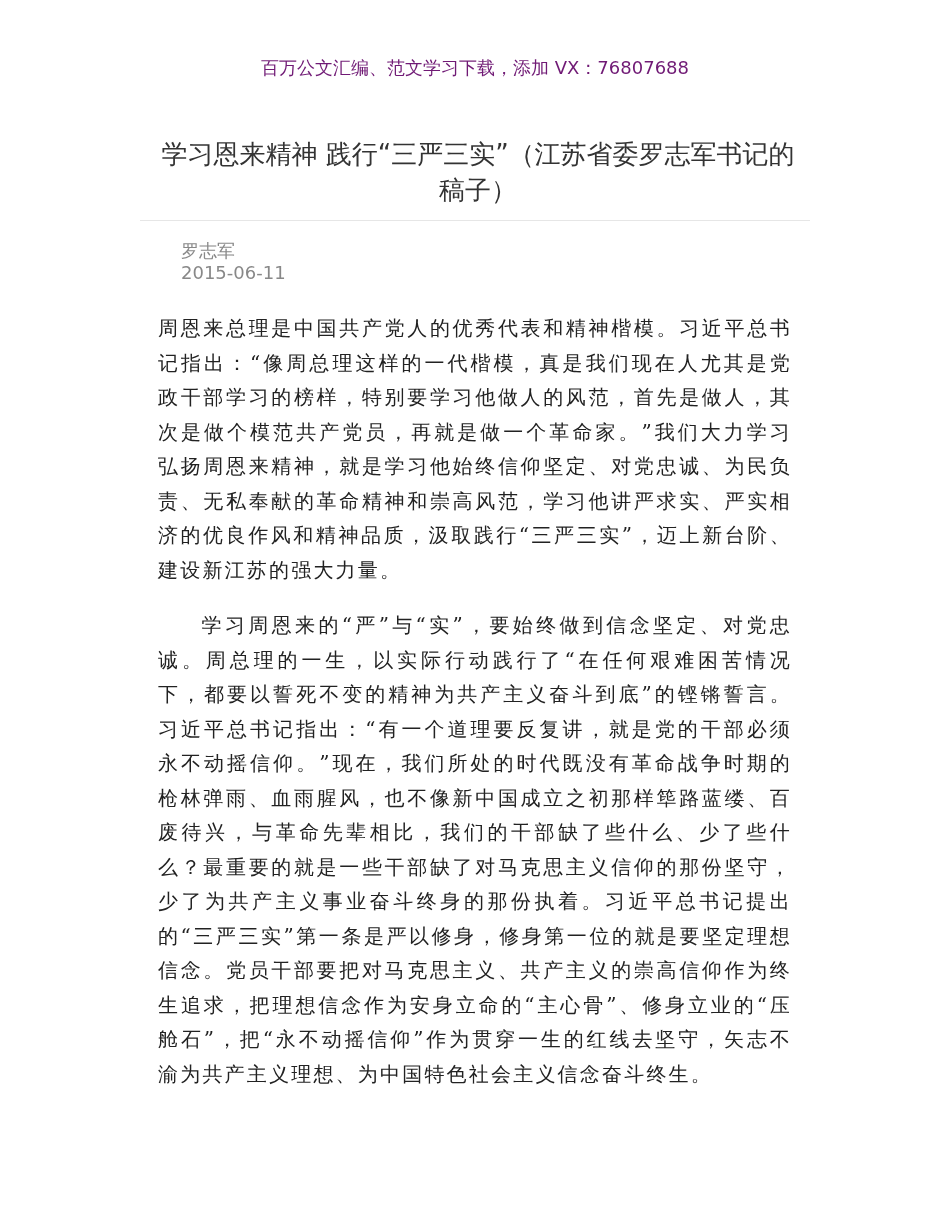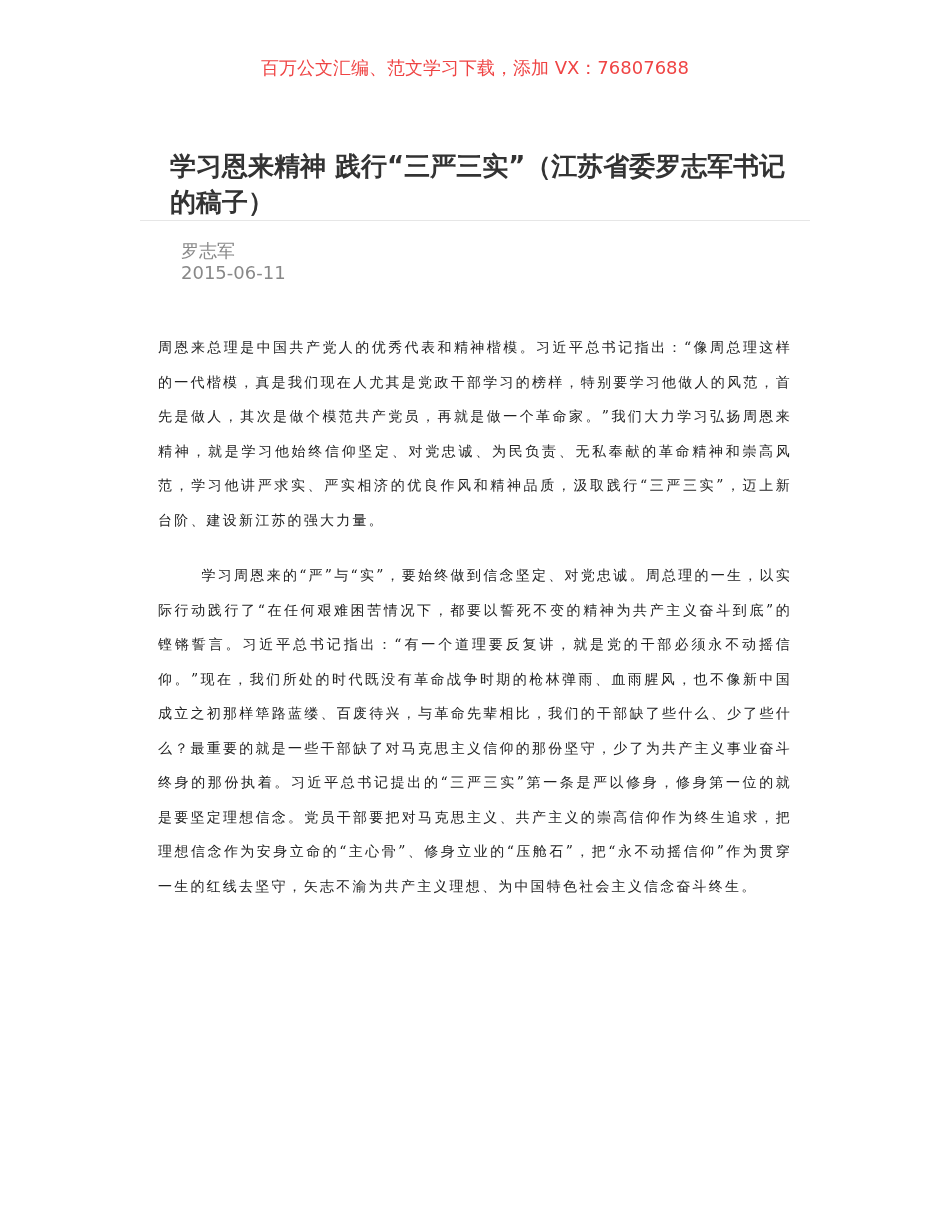--- a/index.html
+++ b/index.html
@@ -13,36 +13,37 @@
     position: relative;
     overflow: hidden;
     font-family: "DejaVu Sans", "Liberation Sans", sans-serif;
   }
   .promo {
     position: absolute;
     top: 56px;
     left: 0;
     width: 950px;
     text-align: center;
-    color: #ef4444;
+    color: #701a75;
     font-size: 18px;
     line-height: 24px;
     font-family: "DejaVu Sans", sans-serif;
   }
   .title {
     position: absolute;
     top: 136px;
     left: 158px;
     width: 640px;
     color: #333333;
     font-size: 26px;
     line-height: 36px;
     font-family: "DejaVu Sans", sans-serif;
-    margin: 12px;
-    font-weight: bold;
+    margin: 0;
+    font-weight: normal;
+    text-align: center;
   }
   .divider {
     position: absolute;
     top: 220px;
     left: 140px;
     width: 670px;
     height: 1px;
     background: #e6e6e6;
   }
   .meta {
@@ -50,26 +51,26 @@
     top: 240px;
     left: 158px;
     color: #888888;
     font-size: 18px;
     line-height: 22px;
     font-family: "DejaVu Sans", sans-serif;
     margin-left: 23px;
   }
   .content {
     position: absolute;
-    top: 330px;
+    top: 311px;
     left: 158px;
     width: 634px;
     color: #222222;
     font-family: "DejaVu Serif", "Liberation Serif", serif;
-    font-size: 14px;
+    font-size: 20px;
     line-height: 34.5px;
     letter-spacing: 2.2px;
   }
   .content p {
     margin: 0 0 21px 0;
     text-align: justify;
   }
   .content p.indent {
     text-indent: 43.6px;
   }

